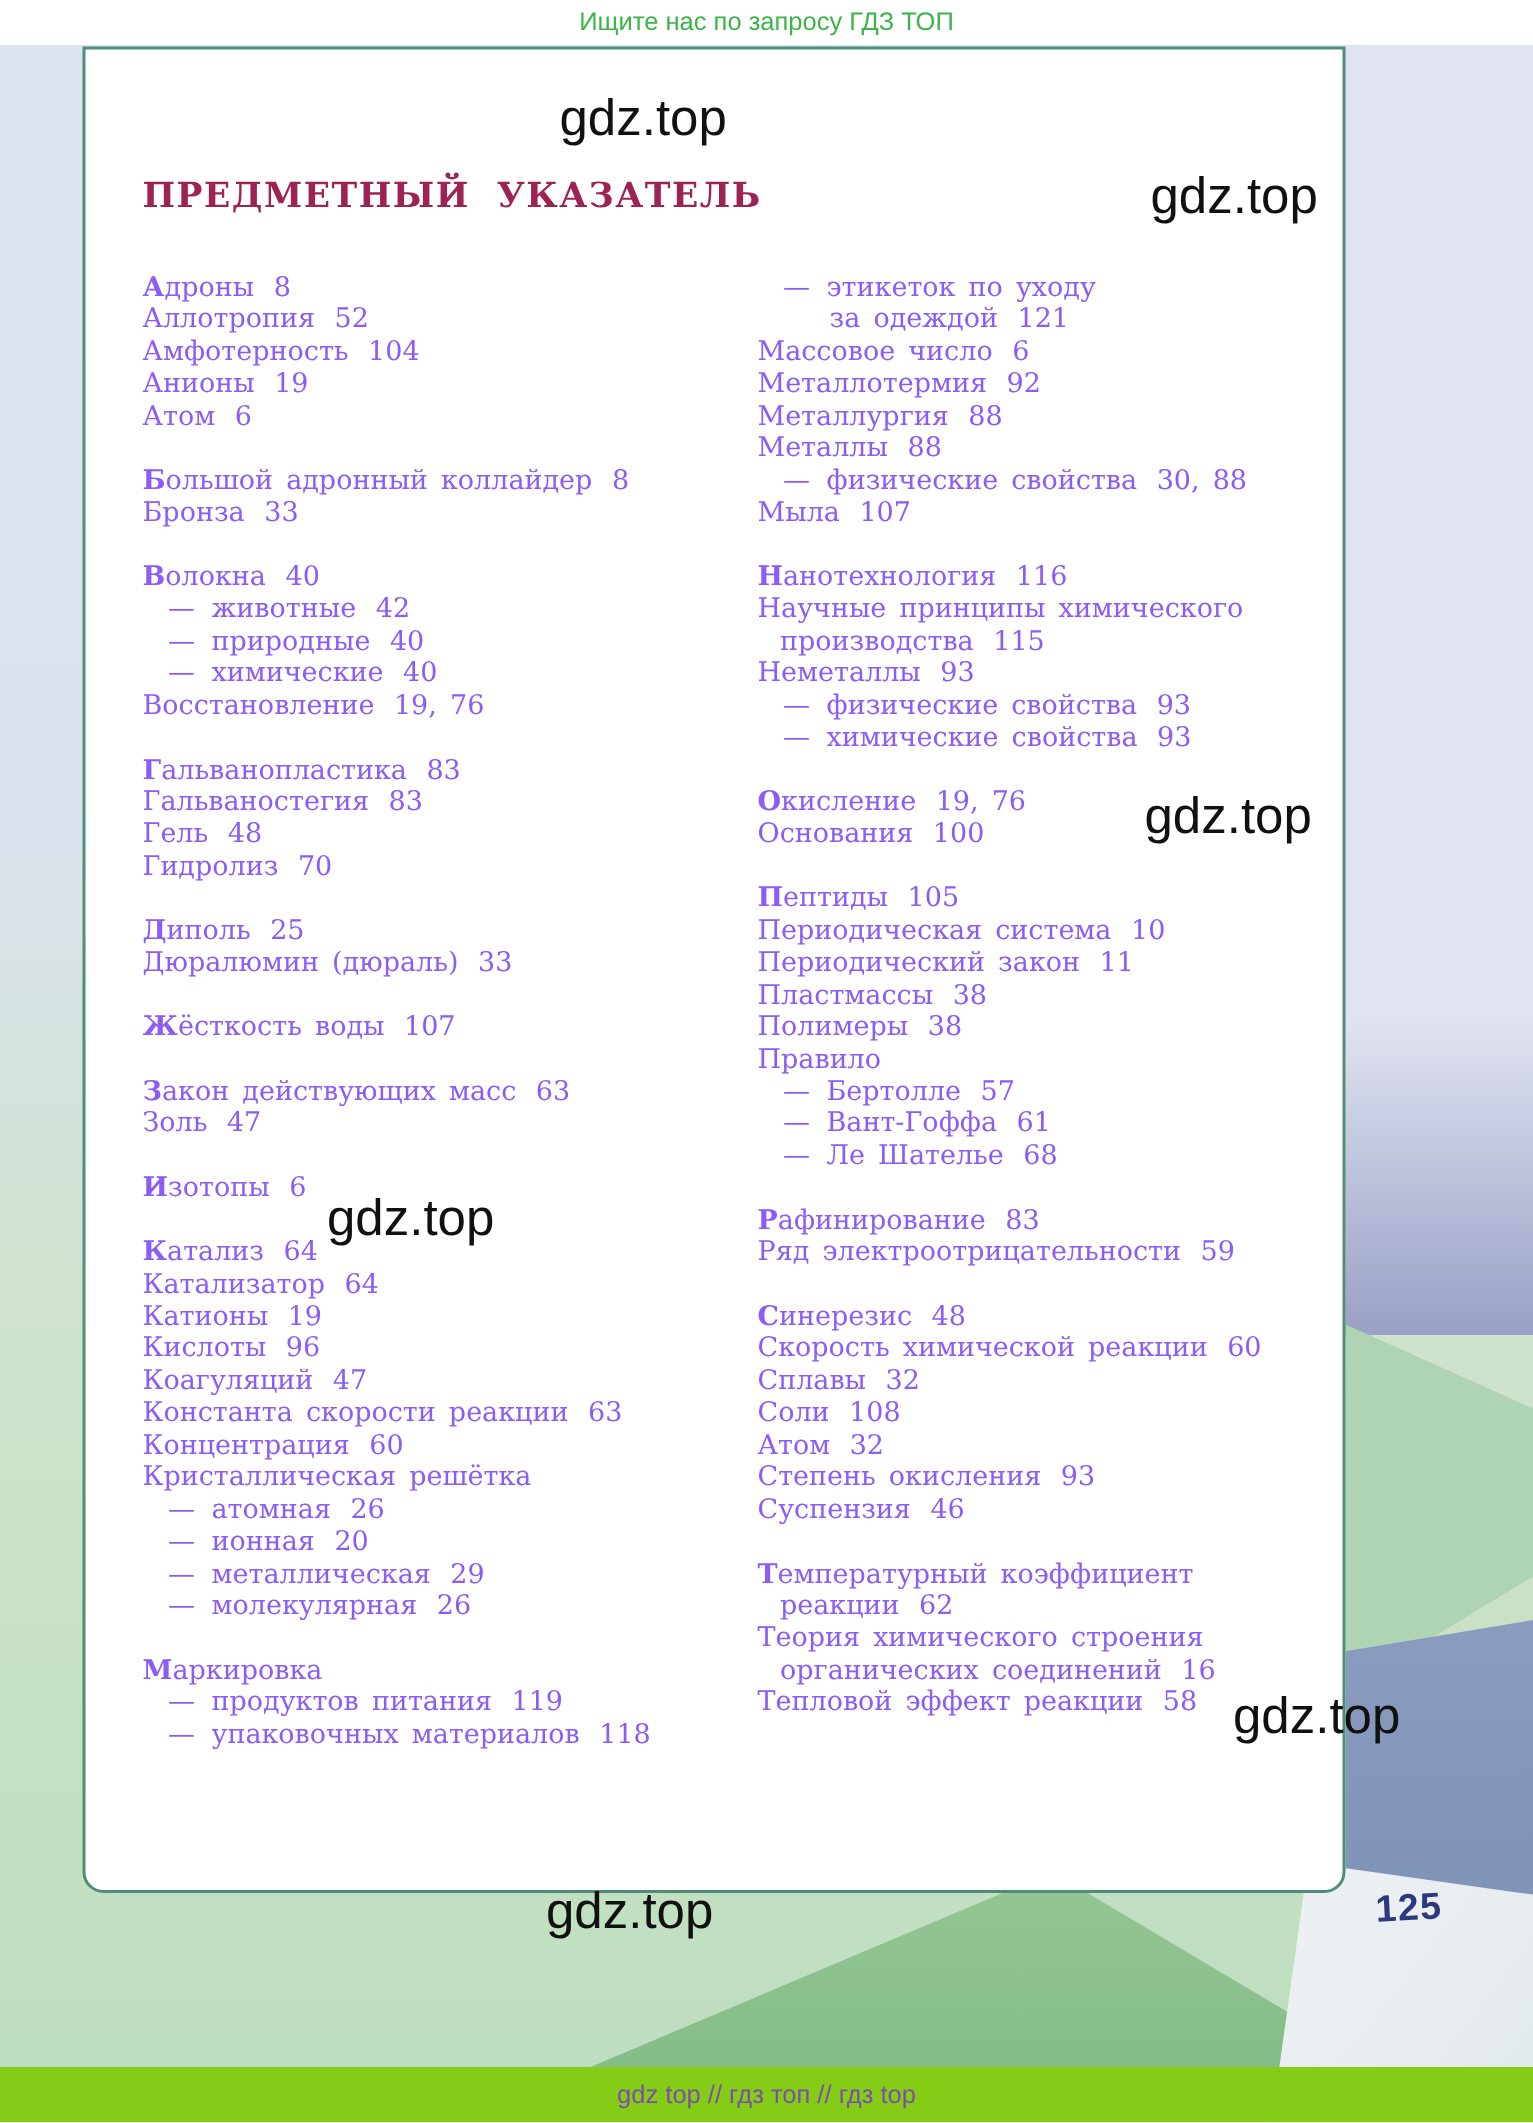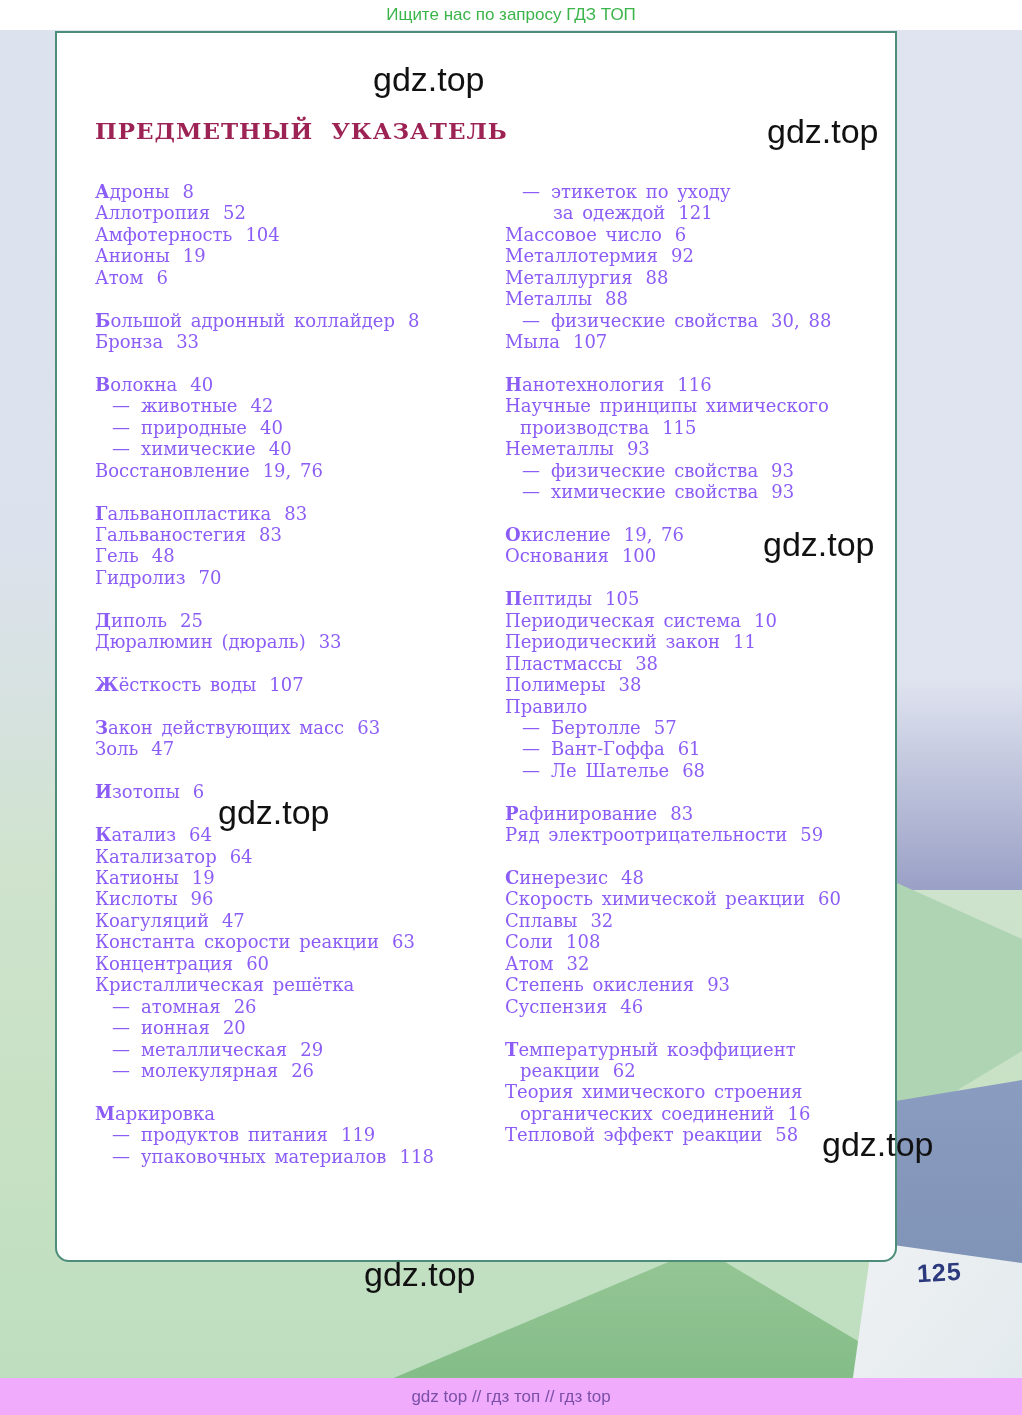--- a/index.html
+++ b/index.html
@@ -66,21 +66,21 @@
   .wm5{left:822px;top:1125px;}
   .wm6{left:364px;top:1255px;}
   
   .page-number{
     position:absolute;left:917px;top:1258px;z-index:3;
     font-family:"Liberation Sans",sans-serif;font-weight:bold;font-size:25px;
     color:var(--c-pagenum,#2c3a7d);transform:rotate(-3deg);letter-spacing:1px;
   }
   
   .footer-bar{
-    position:absolute;left:0;top:1378px;width:100%;height:37px;background:#f0abfc;
+    position:absolute;left:0;top:1378px;width:100%;height:37px;background:#84cc16;
     z-index:6;display:flex;align-items:center;justify-content:center;
     font-family:"Liberation Sans",sans-serif;font-size:17px;color:var(--c-footer,#7b4fa8);
   }
 </style>
 </head>
 <body>
 
 <div id="stage">
 
   <div class="photo-bg">

